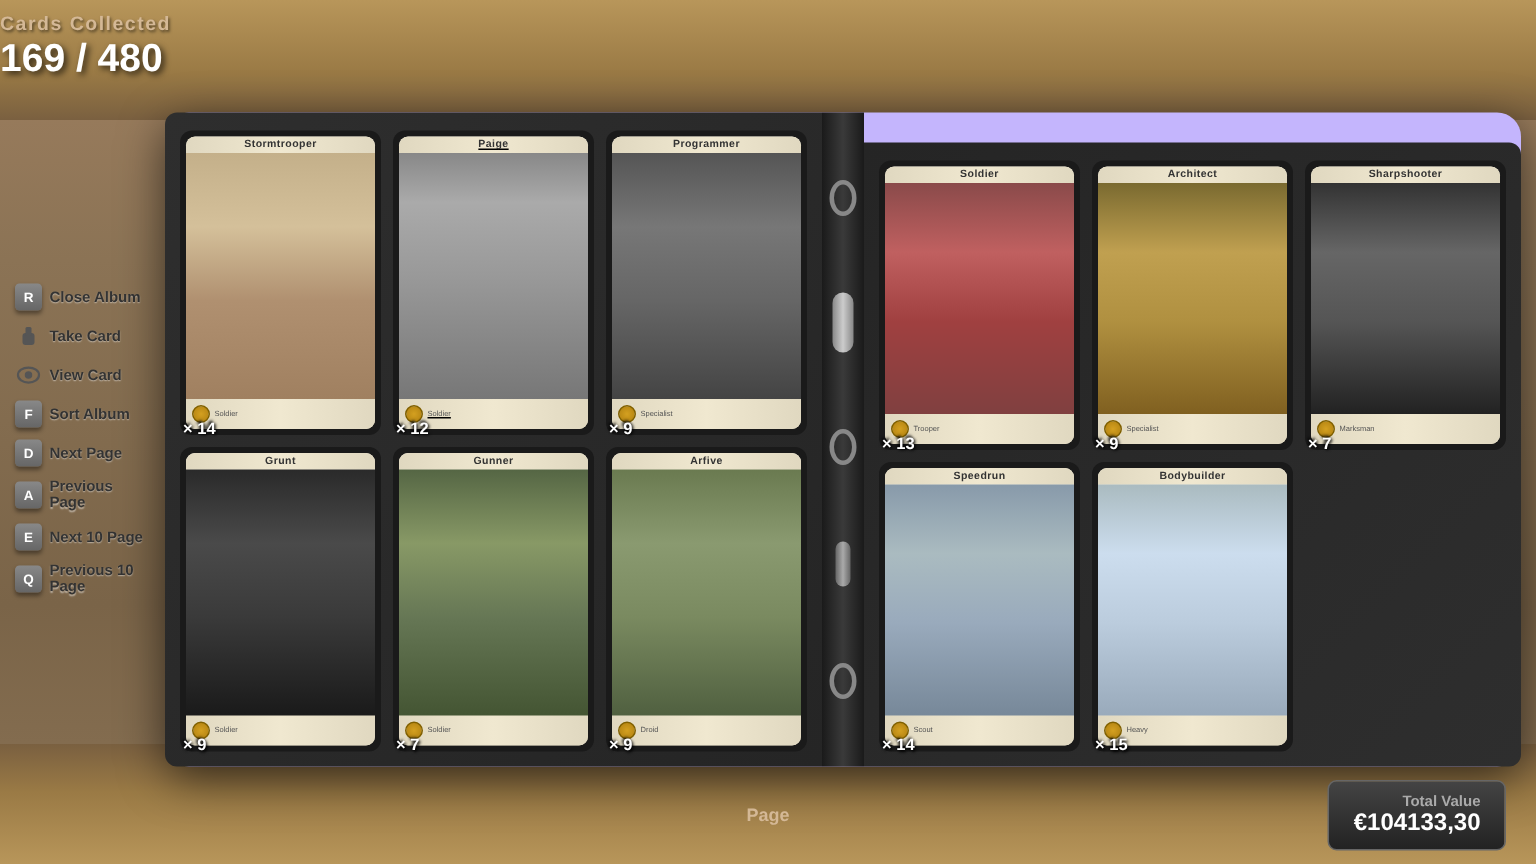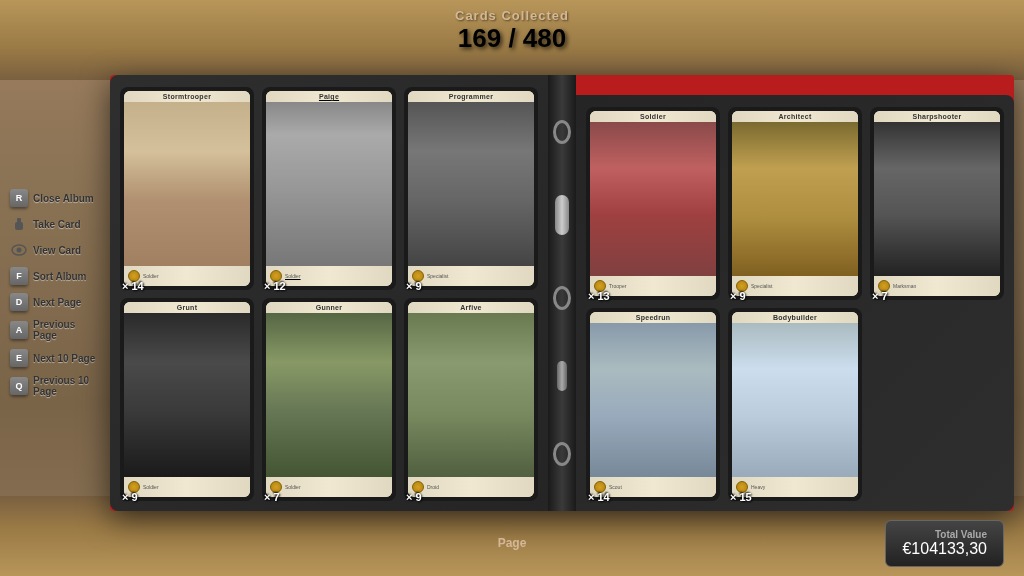--- a/index.html
+++ b/index.html
@@ -37,48 +37,48 @@
       height: 80px;
       background: linear-gradient(180deg, #7a6040 0%, #9a7a45 40%, #b8965a 100%);
     }
 
     
     .header {
       position: absolute;
       top: 8px;
       left: 0;
       right: 0;
-      text-align: center;
+      text-align: left;
       z-index: 10;
     }
 
     .header-label {
       color: #d4b896;
       font-size: 13px;
       font-weight: 600;
       letter-spacing: 1px;
       text-shadow: 1px 1px 2px rgba(0,0,0,0.5);
     }
 
     .header-count {
-      color: #000000;
+      color: #ffffff;
       font-size: 26px;
       font-weight: bold;
       text-shadow: 2px 2px 4px rgba(0,0,0,0.7);
     }
 
     
     .album {
       position: absolute;
       top: 75px;
       left: 110px;
       right: 10px;
       bottom: 65px;
-      background: #b91c1c;
-      border-radius: 4px;
+      background: #c4b5fd;
+      border-radius: 16px;
       display: flex;
       box-shadow: 0 8px 30px rgba(0,0,0,0.6);
     }
 
     
     .page-left {
       flex: 1;
       background: linear-gradient(135deg, #2e2e2e 0%, #252525 100%);
       border-radius: 8px 0 0 8px;
       padding: 12px 10px 10px 10px;
@@ -332,21 +332,21 @@
 
     .footer-total-label {
       color: #aaa;
       font-size: 10px;
       font-weight: 600;
     }
 
     .footer-total-value {
       color: #fff;
       font-size: 16px;
-      font-weight: normal;
+      font-weight: bold;
     }
   </style>
 </head>
 <body>
 
 <div class="background"></div>
 <div class="wood-top"></div>
 <div class="wood-bottom"></div>
 
 <div class="header">

